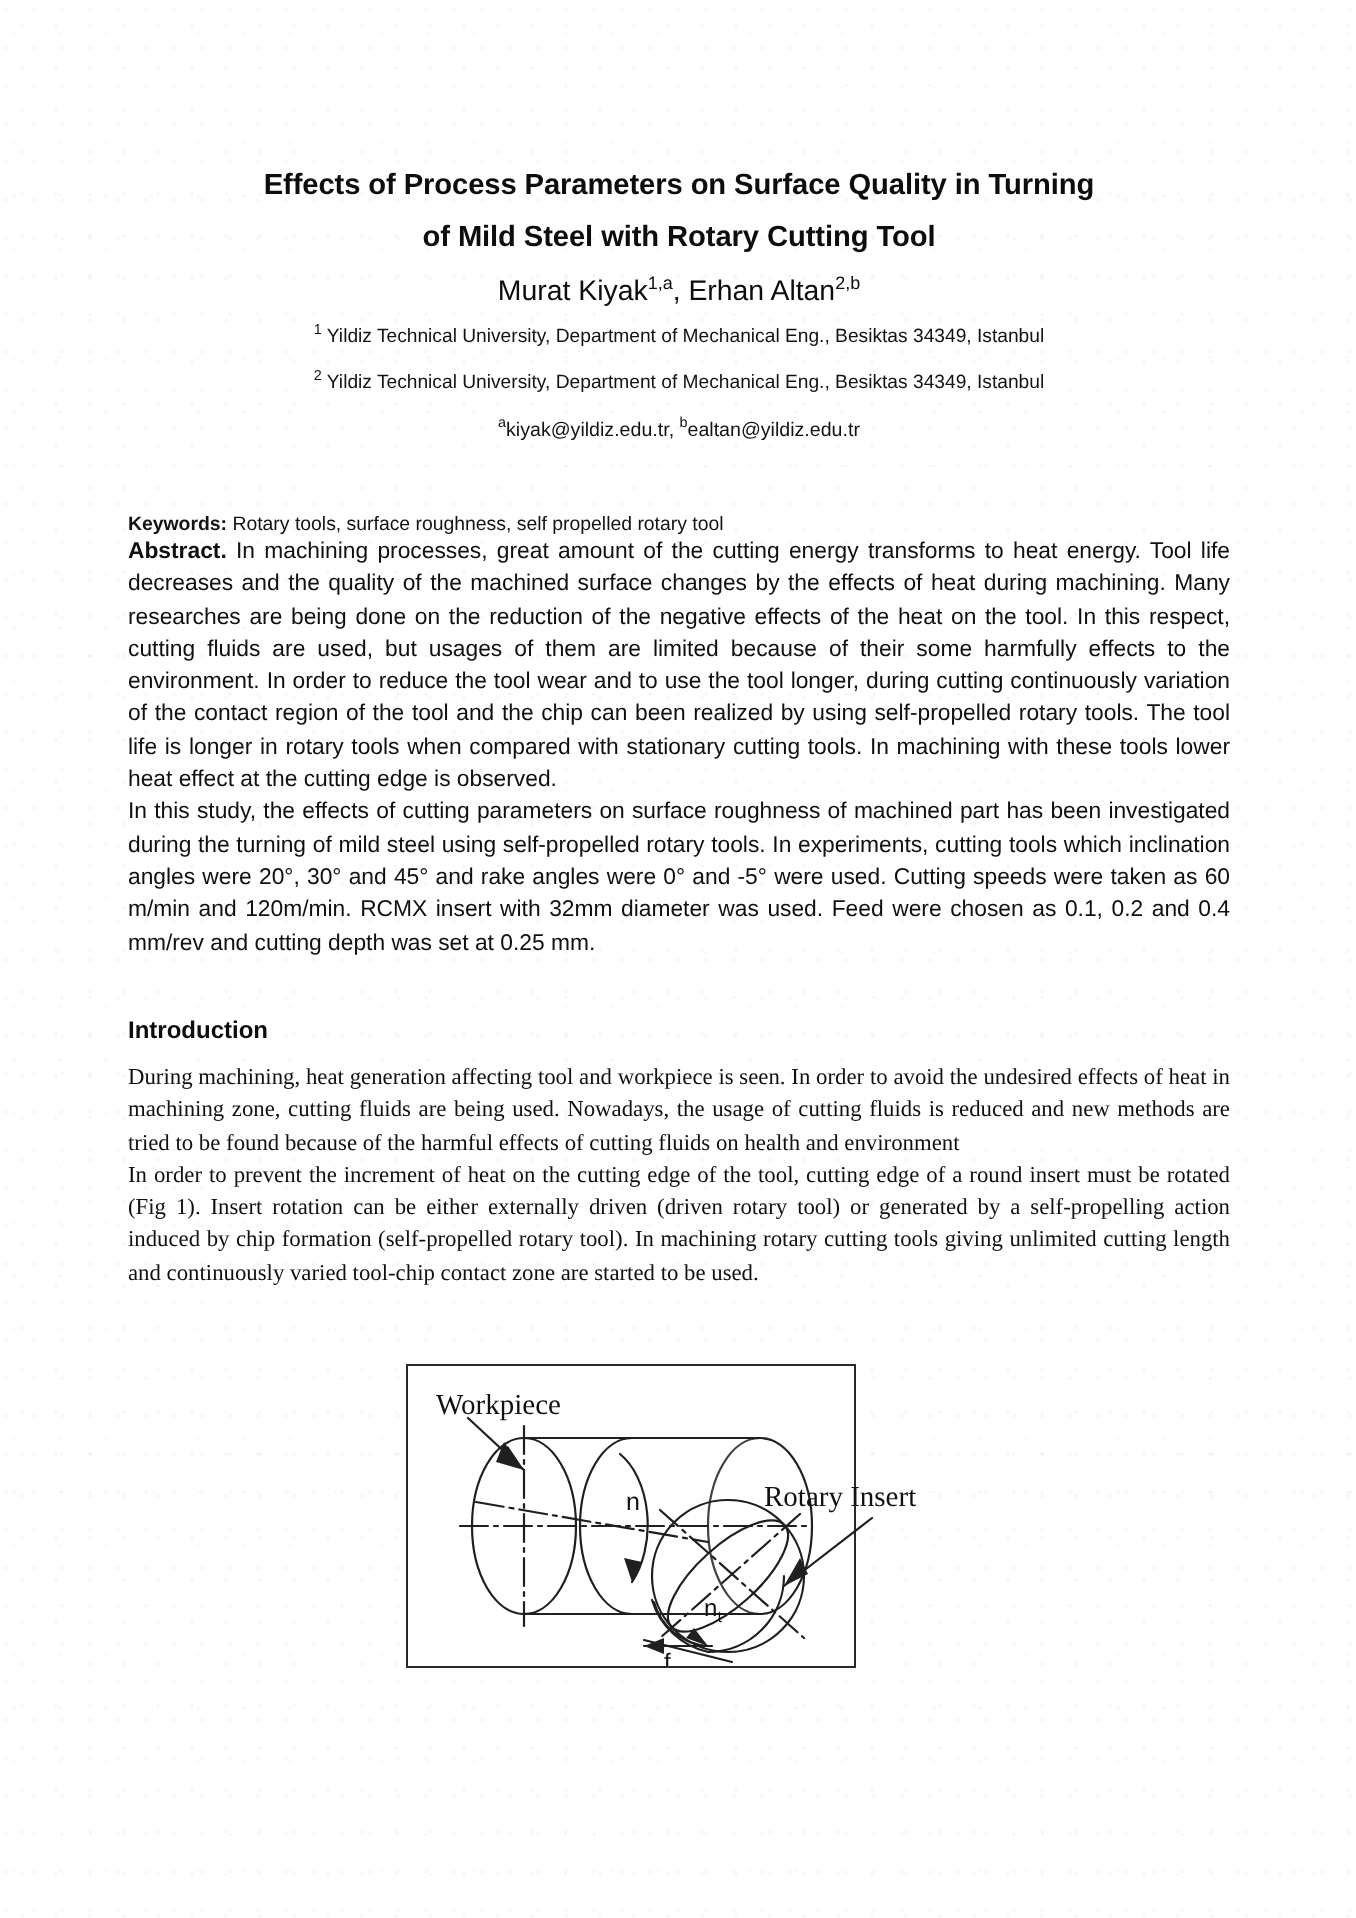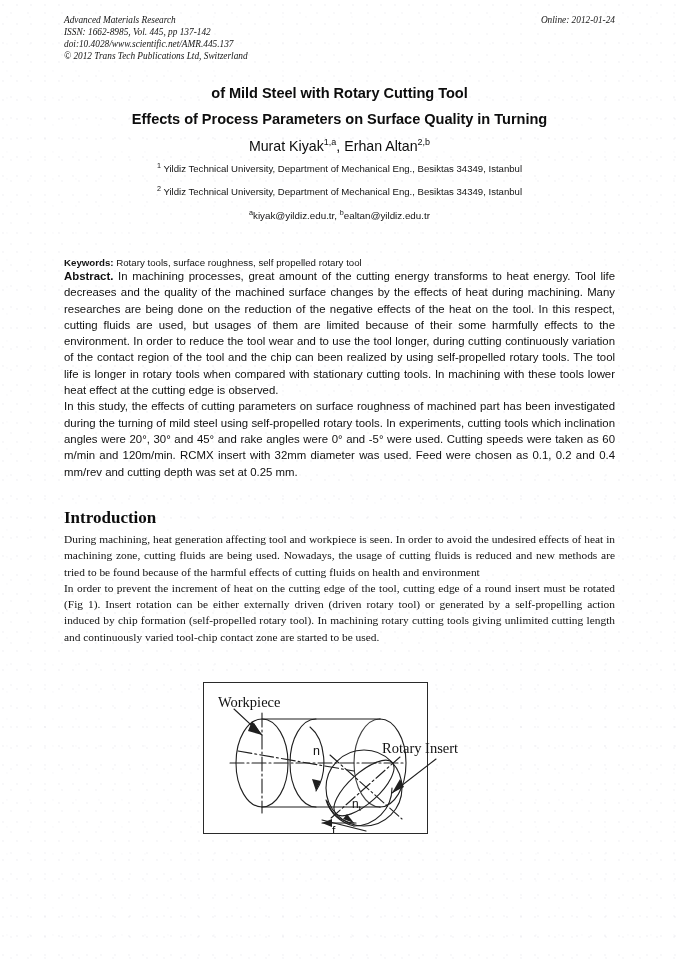--- a/index.html
+++ b/index.html
@@ -124,23 +124,23 @@
     color: #101010;
   }
   .abstract b { font-weight: bold; }
   .abstract p { margin: 0; text-align: justify; }
 
   
   .intro-heading {
     position: absolute;
     left: 64px;
     top: 508px;
-    font-family: Liberation Serif, serif;
+    font-family: Liberation Sans, sans-serif;
     font-weight: bold;
-    font-size: 17px;
+    font-size: 12px;
     color: #0d0d0d;
   }
   .intro-body {
     position: absolute;
     left: 64px;
     top: 531px;
     width: 551px;
     font-family: "Liberation Serif", serif;
     font-size: 11.4px;
     line-height: 16.3px;
@@ -170,31 +170,24 @@
     font-family: "Liberation Serif", serif;
     font-size: 10.6px;
     color: #111111;
   }
 </style>
 </head>
 <body>
 
 <div class="page">
 
-  <div class="journal-header">
-    <span class="hline">Advanced Materials Research</span>
-    <span class="hline">ISSN: 1662-8985, Vol. 445, pp 137-142</span>
-    <span class="hline">doi:10.4028/www.scientific.net/AMR.445.137</span>
-    <span class="hline">© 2012 Trans Tech Publications Ltd, Switzerland</span>
-    <span class="online">Online: 2012-01-24</span>
-  </div>
 
   <div class="title-block">
+    <div class="title-line">Effects of Process Parameters on Surface Quality in Turning</div>
     <div class="title-line">of Mild Steel with Rotary Cutting Tool</div>
-    <div class="title-line">Effects of Process Parameters on Surface Quality in Turning</div>
     <div class="authors">
       <span>Murat Kiyak</span><sup>1,a</sup><span>, </span><span>Erhan Altan</span><sup>2,b</sup>
     </div>
   </div>
 
   <div class="affil-block">
     <div>
       <sup>1</sup> <span>Yildiz Technical University, Department of Mechanical Eng., Besiktas 34349, Istanbul</span>
     </div>
     <div>

